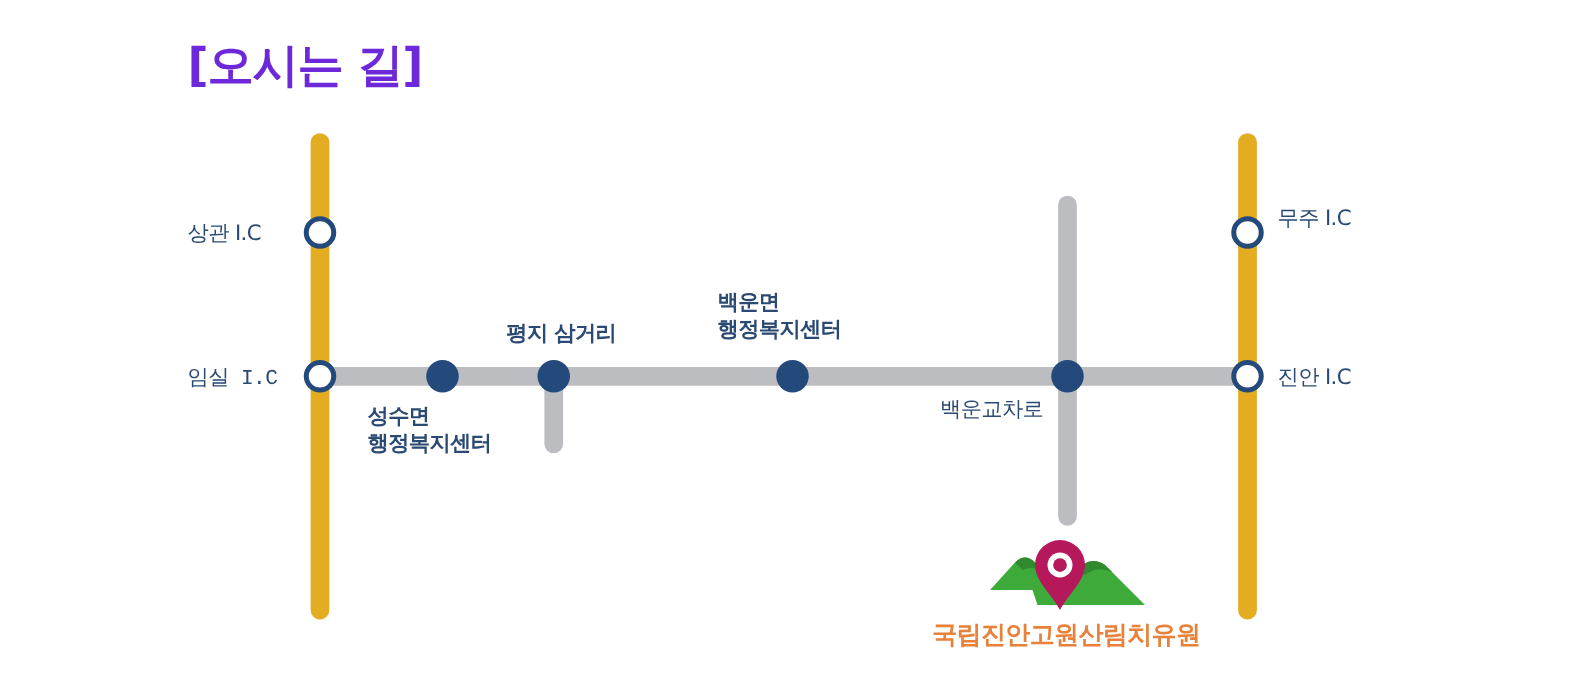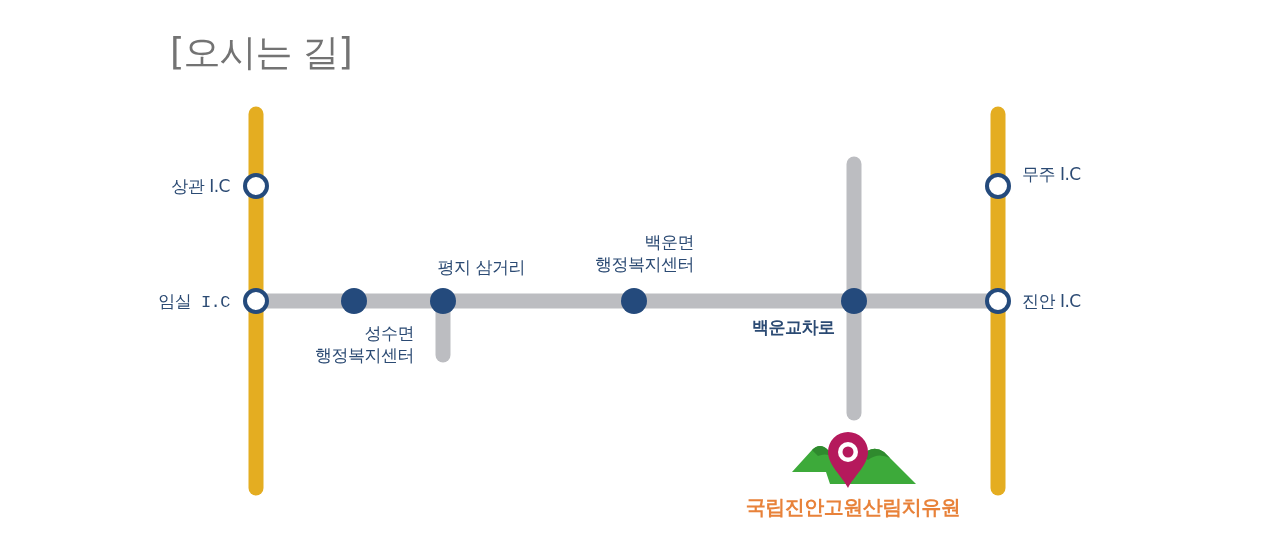--- a/index.html
+++ b/index.html
@@ -1,23 +1,23 @@
 <!DOCTYPE html>
 <html><head>
 <meta charset="utf-8">
 <style>
   html, body { margin:0; padding:0; background:#ffffff; }
   body { width:1274px; height:546px; position:relative; overflow:hidden;
          font-family:"DejaVu Sans", "Liberation Sans", sans-serif; }
-  .title { position:absolute; left:170px; top:28px; font-size:37px; font-weight:normal;
-           color:#737373; letter-spacing:-1px; }
+  .title { position:absolute; left:150px; top:28px; font-size:37px; font-weight:bold;
+           color:#6d28d9; letter-spacing:-1px; }
   svg.map { position:absolute; left:0; top:0; }
   .lbl { position:absolute; font-size:17px; color:#2b4a73; white-space:nowrap; letter-spacing:-0.5px; }
-  .lbl.center { text-align:right; line-height:22px; }
-  .lbl.right { text-align:right; }
+  .lbl.center { text-align:left; line-height:22px;font-weight:bold; }
+  .lbl.right { }
   .dest { position:absolute; left:743px; top:494px; width:220px; text-align:center;
           font-size:20px; font-weight:bold; color:#e8823a; letter-spacing:-0.5px;font-family:Liberation Mono, monospace; }
 </style>
 </head>
 <body>
 
 <div class="title">[오시는 길]</div>
 
 <svg class="map" width="1274" height="546" viewBox="0 0 1274 546">
 
@@ -65,15 +65,15 @@
 
 <div class="lbl center" style="left:294px; top:322px; width:120px;">
   <div>성수면</div>
   <div>행정복지센터</div>
 </div>
 <div class="lbl center" style="left:405px; top:256px; width:120px;">평지 삼거리</div>
 <div class="lbl center" style="left:574px; top:231px; width:120px;">
   <div>백운면</div>
   <div>행정복지센터</div>
 </div>
-<div class="lbl" style="left:752px; top:316px;font-weight:bold;">백운교차로</div>
+<div class="lbl" style="left:752px; top:316px;">백운교차로</div>
 
 <div class="dest">국립진안고원산림치유원</div>
 
 </body></html>

